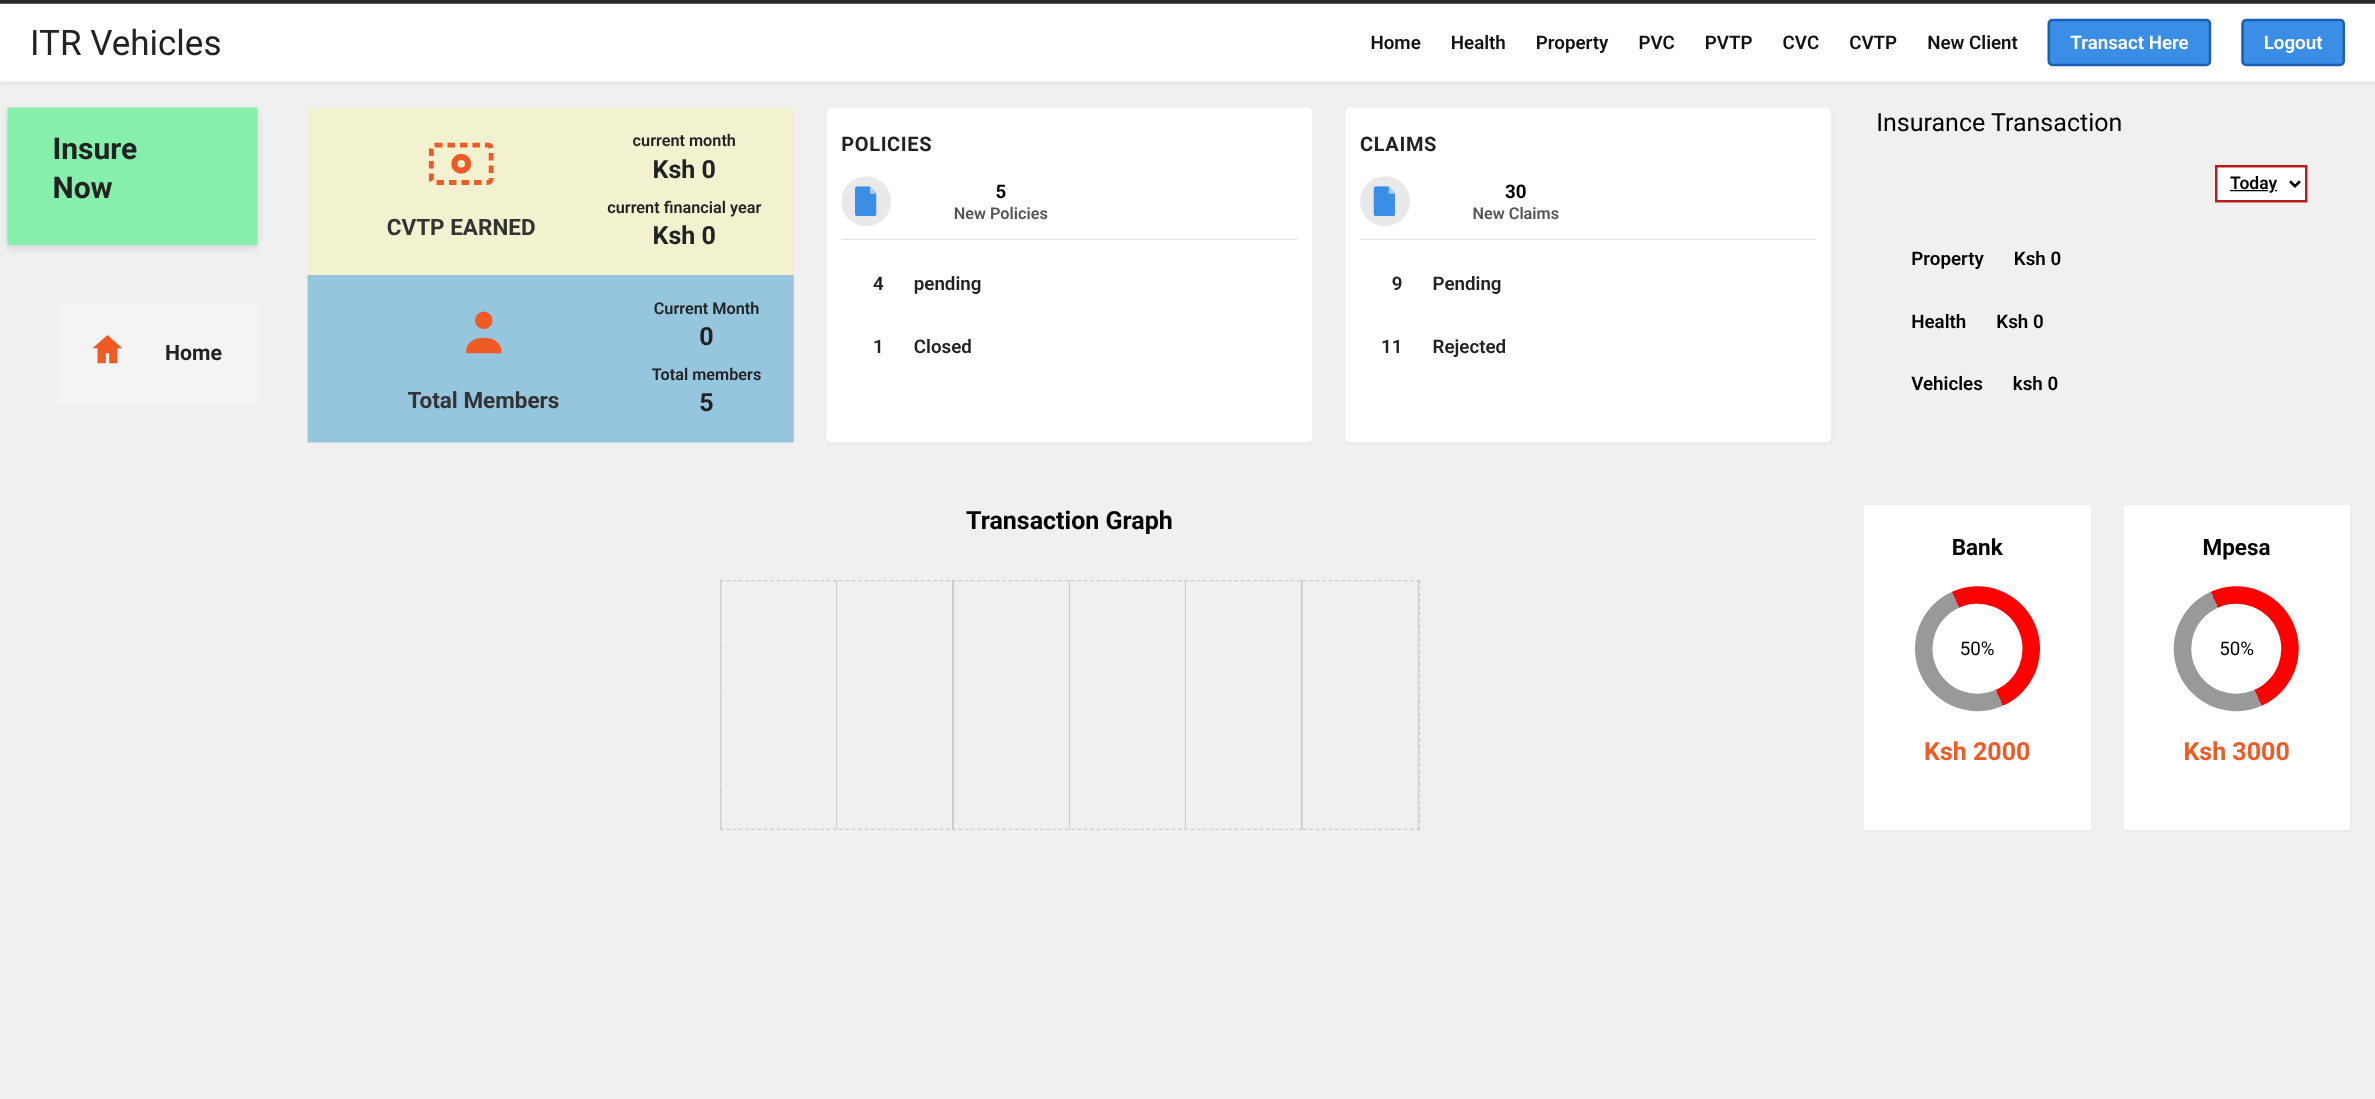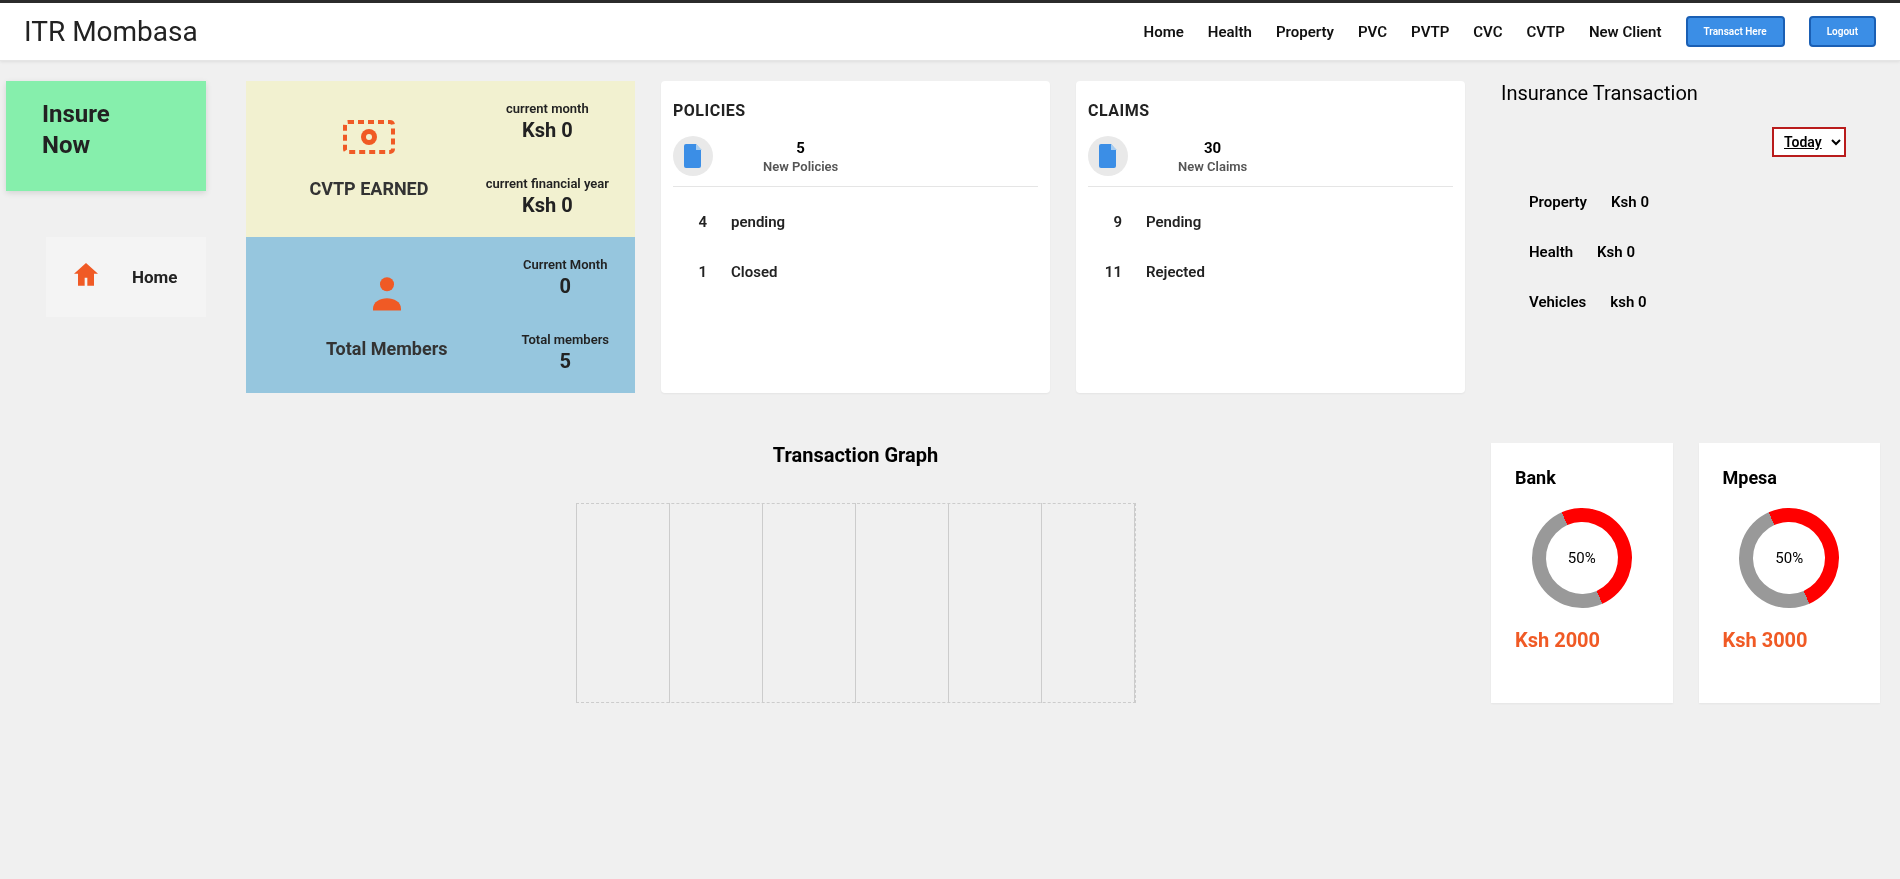--- a/index.html
+++ b/index.html
@@ -1,68 +1,68 @@
 <!DOCTYPE html>
 <html><head>
   <meta charset="utf-8">
   <style>
     * { margin: 0; padding: 0; box-sizing: border-box; font-family: -apple-system, BlinkMacSystemFont, "Segoe UI", Roboto, sans-serif; }
     body { background: #f0f0f0; }
     .topbar { background: #fff; border-top: 3px solid #2b2b2b; border-bottom: 1px solid #e5e5e5; padding: 12px 24px; display: flex; align-items: center; justify-content: space-between; box-shadow: 0 1px 3px rgba(0,0,0,0.08); }
     .brand { font-size: 28px; font-weight: 400; color: #222; }
     .nav { display: flex; align-items: center; gap: 24px; }
     .nav-link { font-size: 15px; font-weight: 600; color: #111; text-decoration: none; cursor: pointer; }
-    .btn { padding: 8px 16px; border-radius: 4px; font-size: 10px; font-weight: 600; cursor: pointer; border: 2px solid #1a5fb4; background: #3b8ee6; color: #fff; }
+    .btn { padding: 8px 16px; border-radius: 4px; font-size: 15px; font-weight: 600; cursor: pointer; border: 2px solid #1a5fb4; background: #3b8ee6; color: #fff; }
     .page { display: grid; grid-template-columns: 200px 1fr; gap: 40px; padding: 20px 20px 20px 6px; }
     .sidebar { }
     .insure-card { background: #86efac; padding: 18px 22px 30px 36px; box-shadow: 0 2px 6px rgba(0,0,0,0.12); }
     .insure-card h2 { font-size: 24px; font-weight: 700; line-height: 1.3; color: #222; }
     .side-item { background: #f4f4f4; margin-top: 46px; margin-left: 40px; padding: 22px 24px; display: flex; align-items: center; gap: 30px; cursor: pointer; }
     .side-item .icon svg { fill: #f05a25; }
     .side-item span { font-size: 17px; font-weight: 700; color: #222; }
     .main { display: grid; grid-template-columns: repeat(4, 1fr); gap: 26px; }
     .card { background: #fff; border-radius: 4px; padding: 20px 12px; box-shadow: 0 1px 2px rgba(0,0,0,0.05); }
     .money-col { display: flex; flex-direction: column; gap: 0; }
     .money-card { background: #f2f1d0; display: flex; align-items: center; padding: 20px 26px; gap: 20px; }
     .money-card.blue { background: #96c6de; }
     .money-left { flex: 1; display: flex; flex-direction: column; align-items: center; gap: 20px; }
     .money-left .lbl { font-size: 18px; font-weight: 700; color: #333; text-align: center; }
-    .money-right { display: flex; flex-direction: column; gap: 34px; text-align: center; }
+    .money-right { display: flex; flex-direction: column; gap: 12px; text-align: center; }
     .money-right .sub { font-size: 13px; font-weight: 600; color: #222; }
     .money-right .val { font-size: 20px; font-weight: 700; color: #222; margin-top: 2px; }
     .card-title { font-size: 16px; font-weight: 700; letter-spacing: 0.5px; margin-bottom: 16px; color: #222; }
     .summary-head { display: flex; align-items: center; gap: 50px; margin-bottom: 10px; padding-bottom: 10px; border-bottom: 1px solid #e5e5e5; }
     .doc-icon { width: 40px; height: 40px; background: #e9e9e9; border-radius: 50%; display: flex; align-items: center; justify-content: center; }
     .summary-head .num { font-size: 15px; font-weight: 700; text-align: center; }
     .summary-head .num .lbl { font-size: 13px; font-weight: 600; color: #555; display: block; margin-top: 2px; }
     .status-row { display: flex; align-items: center; gap: 24px; padding: 16px 10px; font-size: 15px; font-weight: 600; color: #222; }
     .status-row .cnt { width: 24px; text-align: right; }
     .trans-card { background: transparent; box-shadow: none; padding: 0 0 0 10px; }
     .trans-title { font-size: 20px; font-weight: 400; margin-bottom: 22px; }
     .trans-select { float: right; margin-right: 34px; border: 2px solid #b91c1c; padding: 4px 6px; font-size: 14px; font-weight: 600; background: #fff; text-decoration: underline; }
     .trans-list { clear: both; padding-top: 20px; }
     .trans-row { display: flex; gap: 24px; padding: 16px 28px; font-size: 15px; font-weight: 600; }
     .row2 { grid-column: 1 / span 3; background: transparent; box-shadow: none; padding: 24px 0 0 0; }
     .graph-title { text-align: center; font-size: 20px; font-weight: 700; margin-bottom: 36px; }
     .graph-box { width: 560px; height: 200px; margin: 0 auto; border: 1px dashed #ccc; background: repeating-linear-gradient(to right, transparent, transparent 92px, #ccc 92px, #ccc 93px); }
-    .donut-card { background: #fff; padding: 24px 24px 12px; box-shadow: 0 1px 2px rgba(0,0,0,0.05); margin-top: 24px; text-align: left; }
+    .donut-card { background: #fff; padding: 24px 24px 12px; box-shadow: 0 1px 2px rgba(0,0,0,0.05); margin-top: 24px; text-align: center; }
     .donut-card h3 { font-size: 18px; font-weight: 700; margin-bottom: 20px; }
     .donut-wrap { position: relative; width: 100px; height: 100px; margin: 0 auto 20px; }
     .donut { width: 100px; height: 100px; border-radius: 50%; background: conic-gradient(#ff0000 0% 50%, #999 50% 100%); position: relative; transform: rotate(-24deg); }
     .donut::after { content: ""; position: absolute; inset: 14px; background: #fff; border-radius: 50%; }
     .donut-label { position: absolute; inset: 0; display: flex; align-items: center; justify-content: center; font-size: 15px; font-weight: 400; }
     .donut-amt { color: #f05a25; font-size: 20px; font-weight: 700; }
     .donut-pair { display: flex; gap: 26px; justify-content: flex-end; }
     .donut-pair .donut-card { flex: 1; }
   </style>
 </head>
 <body>
 
 <div class="topbar">
-  <div class="brand">ITR Mombasa</div>
+  <div class="brand">ITR Vehicles</div>
   <div class="nav">
     <a class="nav-link">Home</a>
     <a class="nav-link">Health</a>
     <a class="nav-link">Property</a>
     <a class="nav-link">PVC</a>
     <a class="nav-link">PVTP</a>
     <a class="nav-link">CVC</a>
     <a class="nav-link">CVTP</a>
     <a class="nav-link">New Client</a>
     <button class="btn">Transact Here</button>

